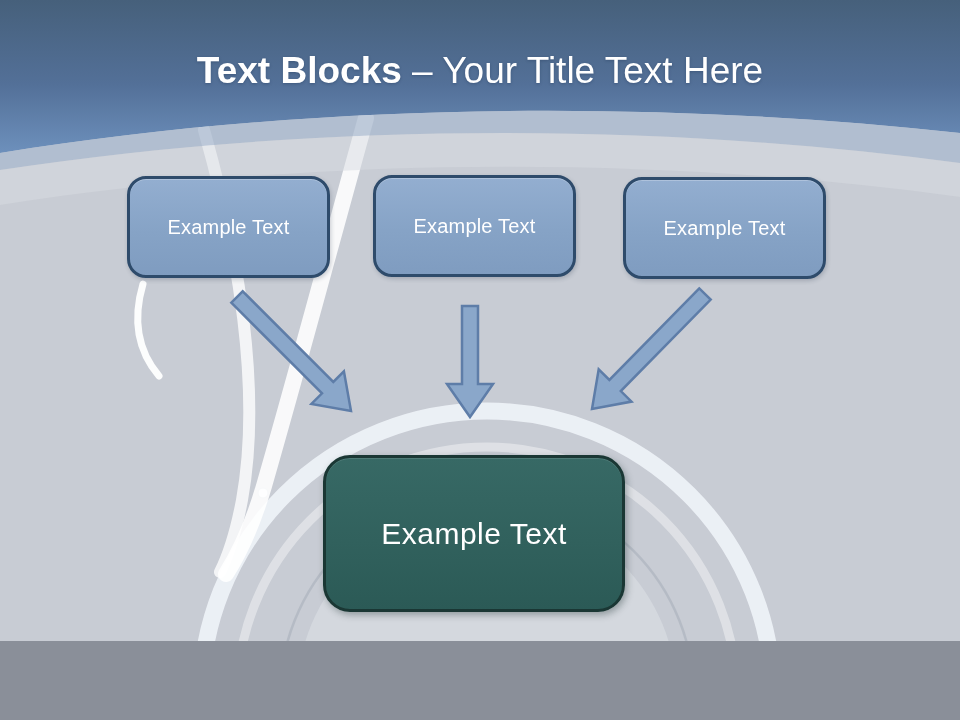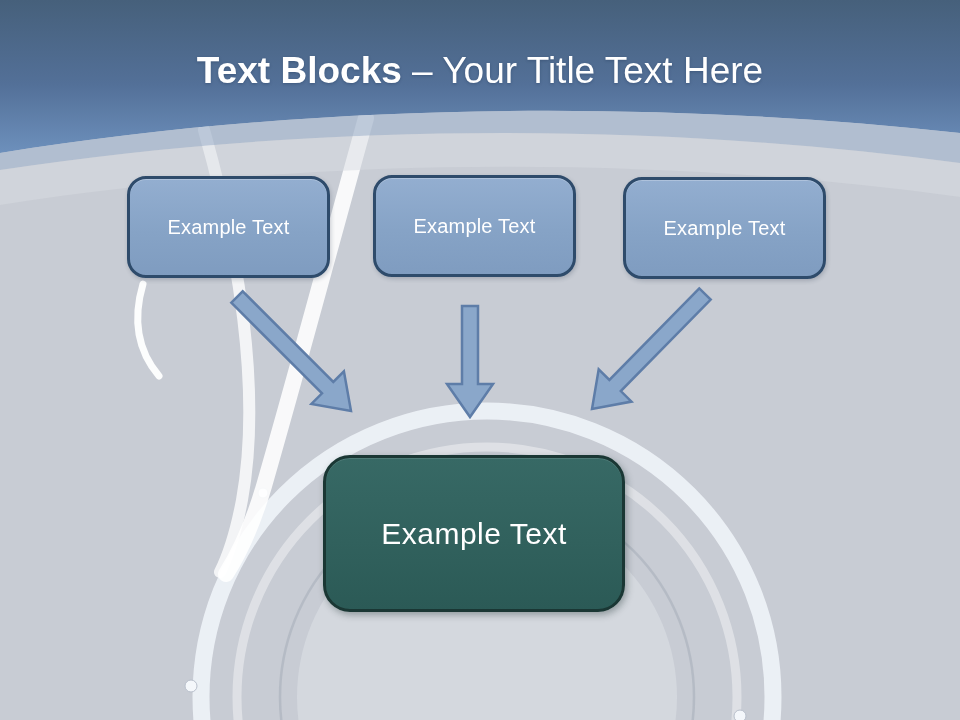--- a/index.html
+++ b/index.html
@@ -1,17 +1,17 @@
 <!DOCTYPE html>
 <html style="--header-top: #46607b; --header-mid: #537098; --header-bottom: #6d90bc; --band: #a9b9cf; --body-background: #c8ccd4; --source-box-fill: #8aa6c9; --source-box-border: #2e4b6b; --target-box-fill: #31615d; --target-box-border: #1a3734; --arrow-fill: #8aa7ca; --arrow-stroke: #5e7da8; --title-text: #ffffff;"><head>
 <meta charset="utf-8">
 <style>
   html,body{margin:0;padding:0;background:#8a8f99;}
   #slide{
-    position:relative;width:960px;height:720px;overflow:hidden;
+    position:relative;width:960px;height:641px;overflow:hidden;
     background:var(--body-background,#c8ccd4);
     font-family:"Liberation Sans",sans-serif;
   }
   svg.layer{position:absolute;left:0;top:0;width:960px;height:720px;pointer-events:none;}
   
   .ring-outer{fill:none;stroke:#edf1f7;stroke-width:17;opacity:.95;}
   .ring-mid{fill:none;stroke:#ffffff;stroke-width:9;opacity:.40;}
   .ring-line{fill:none;stroke:#8c94a2;stroke-width:2.5;opacity:.30;}
   .cone{fill:#e2e6ec;opacity:.45;}
   .bolt{fill:#f4f7fb;stroke:#b9c0cc;stroke-width:1;}

